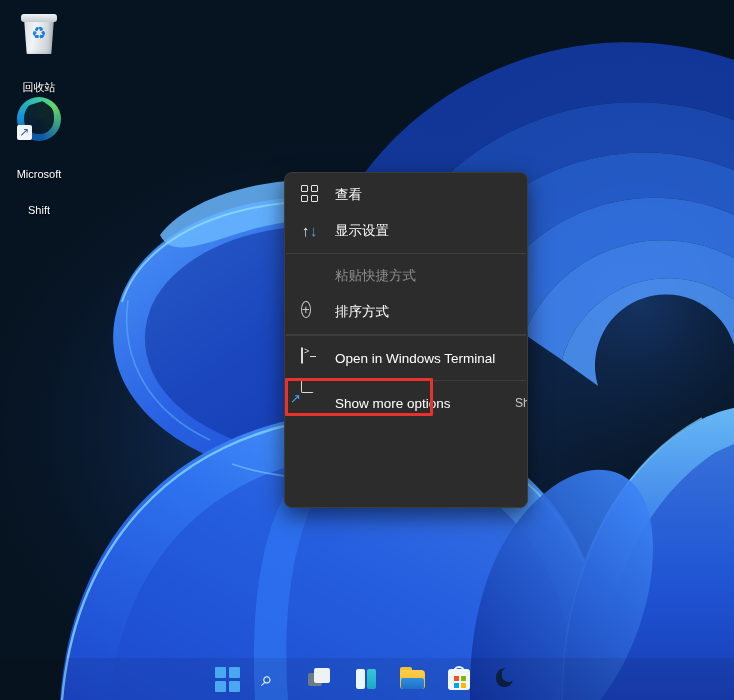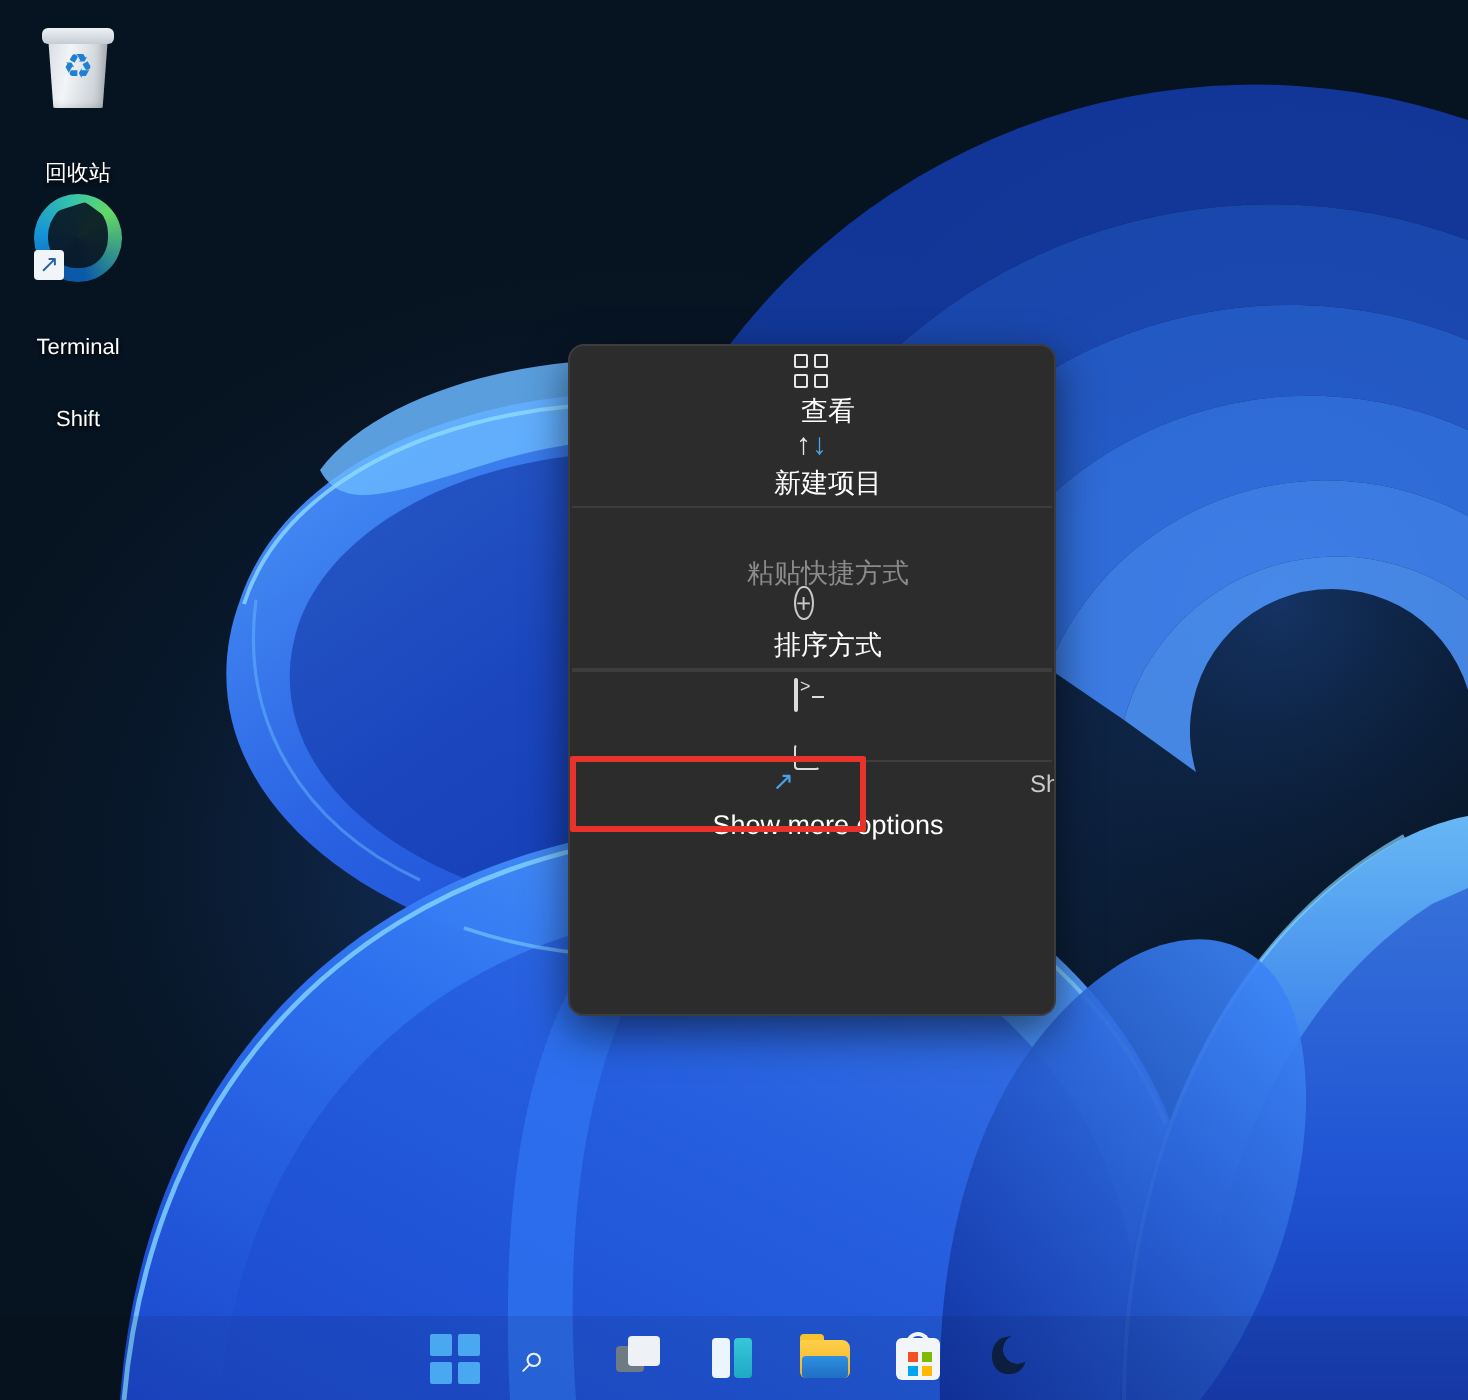--- a/index.html
+++ b/index.html
@@ -78,21 +78,20 @@
     color: #ffffff;
   }
   .mi {
     position: relative;
     height: 36px;
     display: flex;
     align-items: center;
     padding-left: 16px;
     font-size: 13.5px;
     cursor: default;
-    flex-direction: column;
   }
   .mi .ico {
     width: 20px; height: 20px;
     margin-right: 14px;
     flex: 0 0 20px;
     position: relative;
   }
   .mi .lbl { white-space: nowrap; }
   .mi.disabled .lbl { color: #8b8b8b; font-family: Liberation Serif, serif; }
   .mi .accel {
@@ -313,21 +312,21 @@
     <span class="desk-label">回收站</span>
   </div>
 
   <div class="desk-icon" style="left:2px; top:95px;">
     <div class="glyph" style="width:48px;height:48px;">
       <div class="ed-desk">
         <div class="cut"></div>
         <div class="shortcut">↗</div>
       </div>
     </div>
-    <span class="desk-label">Terminal</span>
+    <span class="desk-label">Microsoft</span>
     <span class="desk-label">Shift</span>
   </div>
 
   <div id="ctxmenu">
 
     <div class="mgroup">
       <div class="mi">
         <span class="ico">
           <span class="ic-grid">
               <i></i>
@@ -335,21 +334,21 @@
               <i></i>
               <i></i>
             </span>
         </span>
         <span class="lbl">查看</span>
       </div>
       <div class="mi">
         <span class="ico">
           <span class="ic-sort"><span class="a1">↑</span><span class="a2">↓</span></span>
         </span>
-        <span class="lbl">新建项目</span>
+        <span class="lbl">显示设置</span>
       </div>
     </div>
 
     <div class="sep"></div>
 
     <div class="mgroup">
       <div class="mi disabled">
         <span class="ico"></span>
         <span class="lbl">粘贴快捷方式</span>
       </div>
@@ -364,20 +363,21 @@
     <div class="sep"></div>
 
 
     <div class="sep"></div>
 
     <div class="mgroup">
       <div class="mi">
         <span class="ico">
           <span class="ic-term"></span>
         </span>
+        <span class="lbl">Open in Windows Terminal</span>
       </div>
     </div>
 
     <div class="sep"></div>
 
     <div class="mgroup">
       <div class="mi">
         <span class="ico">
           <span class="ic-more"><span class="bx"></span><span class="arw">↗</span></span>
         </span>

